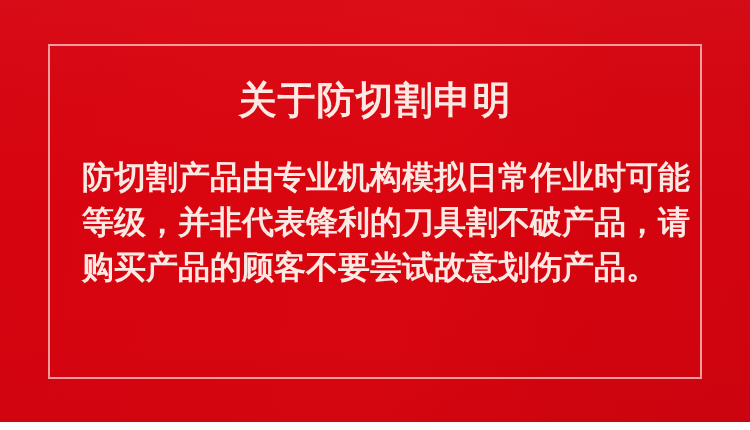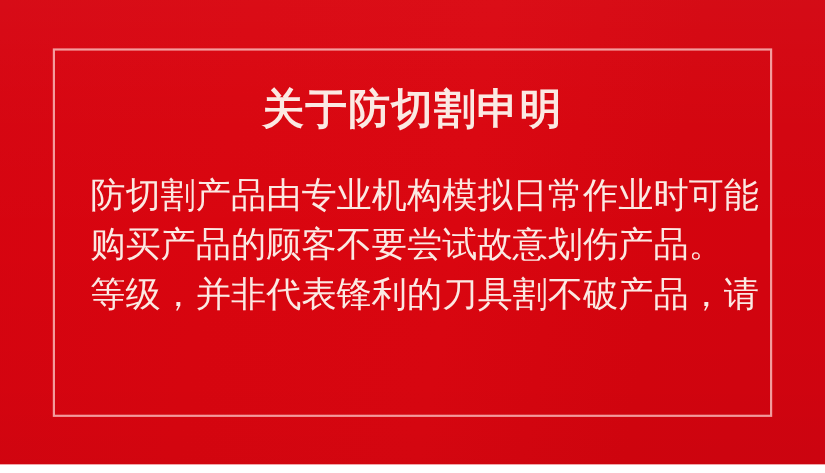--- a/index.html
+++ b/index.html
@@ -74,32 +74,33 @@
     color: #fbe9e3;
     font-size: 32px;
     line-height: 45px;
     font-weight: 500;
     letter-spacing: 0px;
   }
 
   #body-text .line {
     display: block;
     white-space: nowrap;
+    font-weight: bold;
   }
 </style>
 </head>
 <body>
 
 <div id="poster">
 
   <div id="sheen"></div>
 
   <div id="frame"></div>
 
   <div id="title">关于防切割申明</div>
 
   <div id="body-text">
     <span class="line">防切割产品由专业机构模拟日常作业时可能</span>
+    <span class="line">等级，并非代表锋利的刀具割不破产品，请</span>
     <span class="line">购买产品的顾客不要尝试故意划伤产品。</span>
-    <span class="line">等级，并非代表锋利的刀具割不破产品，请</span>
   </div>
 
 </div>
 
 </body></html>

